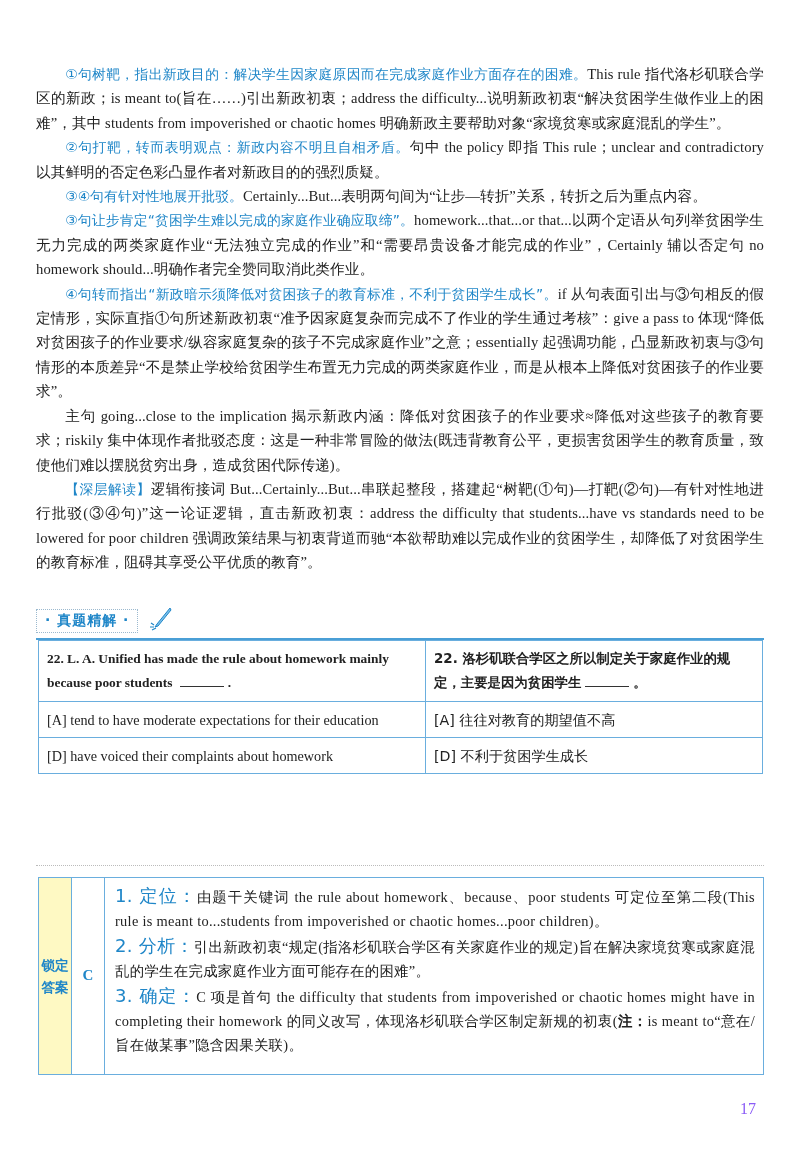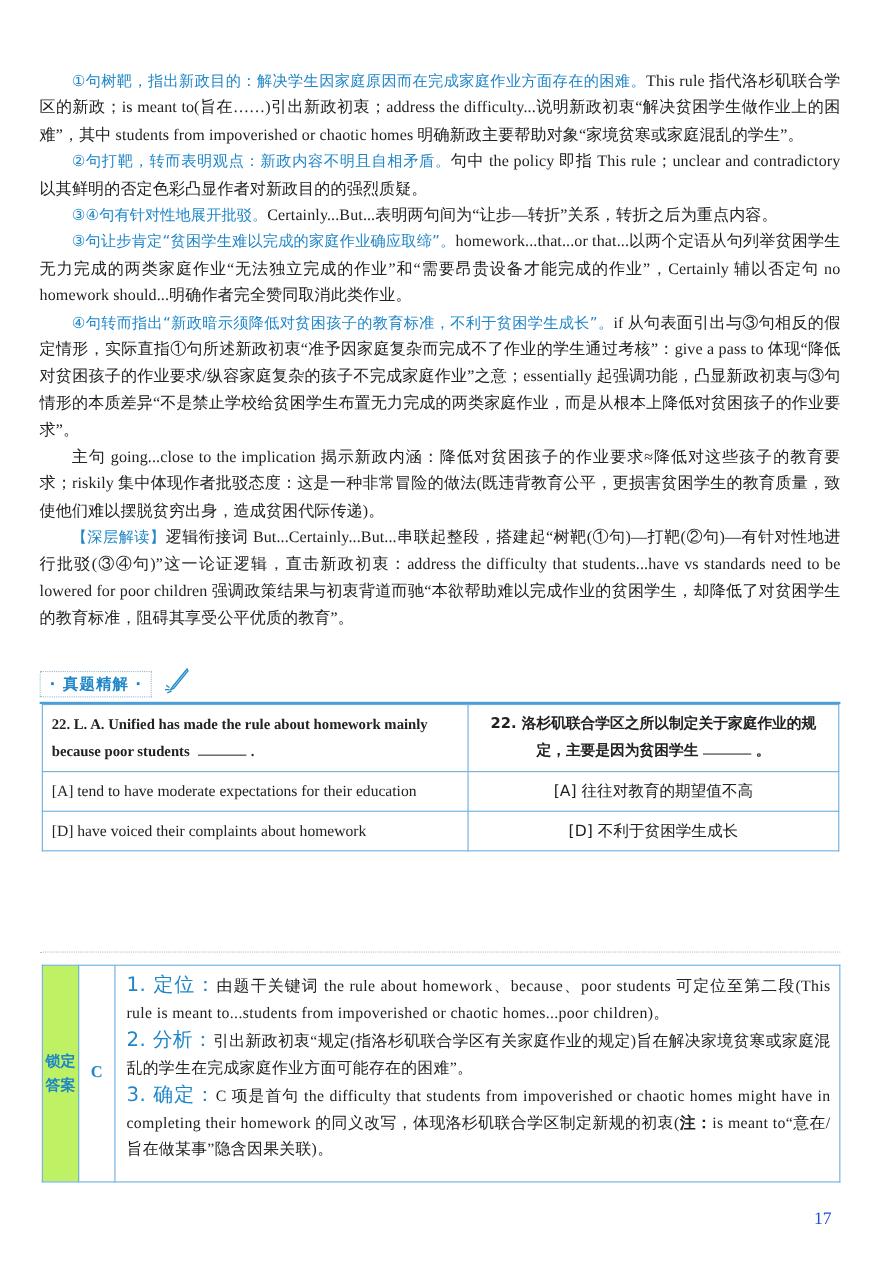--- a/index.html
+++ b/index.html
@@ -26,37 +26,37 @@
     position: absolute; left: 2px; top: 578px; width: 725px; border-collapse: collapse;
     border: 1.5px solid #5aa6d8;
   }
   table.qt td {
     border: 1px solid #6aaede; padding: 4px 8px; font-size: 14.2px; vertical-align: middle;
     line-height: 24px;
   }
   table.qt td.en { width: 370px; border-radius: 30px; }
   table.qt tr.opt td { height: 27px; }
   table.qt tr.head td { font-weight: bold; font-size: 13.4px; height: 52px; }
-  .zh { font-family: "DejaVu Sans", sans-serif; font-size: 13px; text-align: center; }
+  .zh { font-family: "DejaVu Sans", sans-serif; font-size: 13px; }
   .blank { display: inline-block; width: 44px; border-bottom: 1px solid #333; margin: 0 4px; }
   .dotline { position: absolute; left: 0; top: 803px; width: 728px; border-top: 1px dotted #bbb; }
   table.ans {
     position: absolute; left: 2px; top: 815px; width: 726px; border-collapse: collapse;
     border: 1.5px solid #5aa6d8;
   }
   table.ans td { border: 1px solid #6aaede; vertical-align: middle; }
   td.lock {
-    width: 30px; background: #bef264; color: #1f86c8; font-family: "DejaVu Sans", sans-serif;
+    width: 30px; background: #fef9c3; color: #1f86c8; font-family: "DejaVu Sans", sans-serif;
     font-weight: bold; font-size: 13.6px; text-align: center; line-height: 22px; padding: 0 1px;
   }
   td.letter { width: 30px; color: #1f86c8; font-weight: bold; font-size: 15px; text-align: center; }
   td.expl { padding: 6px 8px 16px 10px; font-size: 14.4px; line-height: 24.4px; text-align: justify; letter-spacing: 0.3px; }
   .step-label { color: #1f86c8; font-family: "DejaVu Sans", sans-serif; font-size: 18px; }
   .bold-note { font-weight: bold; }
-  .pagenum { position: absolute; left: 740px; top: 1100px; font-size: 16px; color: #1d4ed8; }
+  .pagenum { position: absolute; left: 740px; top: 1100px; font-size: 16px; color: #8b5cf6; }
 </style>
 </head>
 <body>
 
 <div class="page">
   <p class="para"><span class="hl">①句树靶，指出新政目的：解决学生因家庭原因而在完成家庭作业方面存在的困难。</span><span>This rule 指代洛杉矶联合学区的新政；is meant to(旨在……)引出新政初衷；address the difficulty...说明新政初衷“解决贫困学生做作业上的困难”，其中 students from impoverished or chaotic homes 明确新政主要帮助对象“家境贫寒或家庭混乱的学生”。</span></p>
   <p class="para"><span class="hl">②句打靶，转而表明观点：新政内容不明且自相矛盾。</span><span>句中 the policy 即指 This rule；unclear and contradictory 以其鲜明的否定色彩凸显作者对新政目的的强烈质疑。</span></p>
   <p class="para"><span class="hl">③④句有针对性地展开批驳。</span><span>Certainly...But...表明两句间为“让步—转折”关系，转折之后为重点内容。</span></p>
   <p class="para"><span class="hl">③句让步肯定“贫困学生难以完成的家庭作业确应取缔”。</span><span>homework...that...or that...以两个定语从句列举贫困学生无力完成的两类家庭作业“无法独立完成的作业”和“需要昂贵设备才能完成的作业”，Certainly 辅以否定句 no homework should...明确作者完全赞同取消此类作业。</span></p>
   <p class="para"><span class="hl">④句转而指出“新政暗示须降低对贫困孩子的教育标准，不利于贫困学生成长”。</span><span>if 从句表面引出与③句相反的假定情形，实际直指①句所述新政初衷“准予因家庭复杂而完成不了作业的学生通过考核”：give a pass to 体现“降低对贫困孩子的作业要求/纵容家庭复杂的孩子不完成家庭作业”之意；essentially 起强调功能，凸显新政初衷与③句情形的本质差异“不是禁止学校给贫困学生布置无力完成的两类家庭作业，而是从根本上降低对贫困孩子的作业要求”。</span></p>

